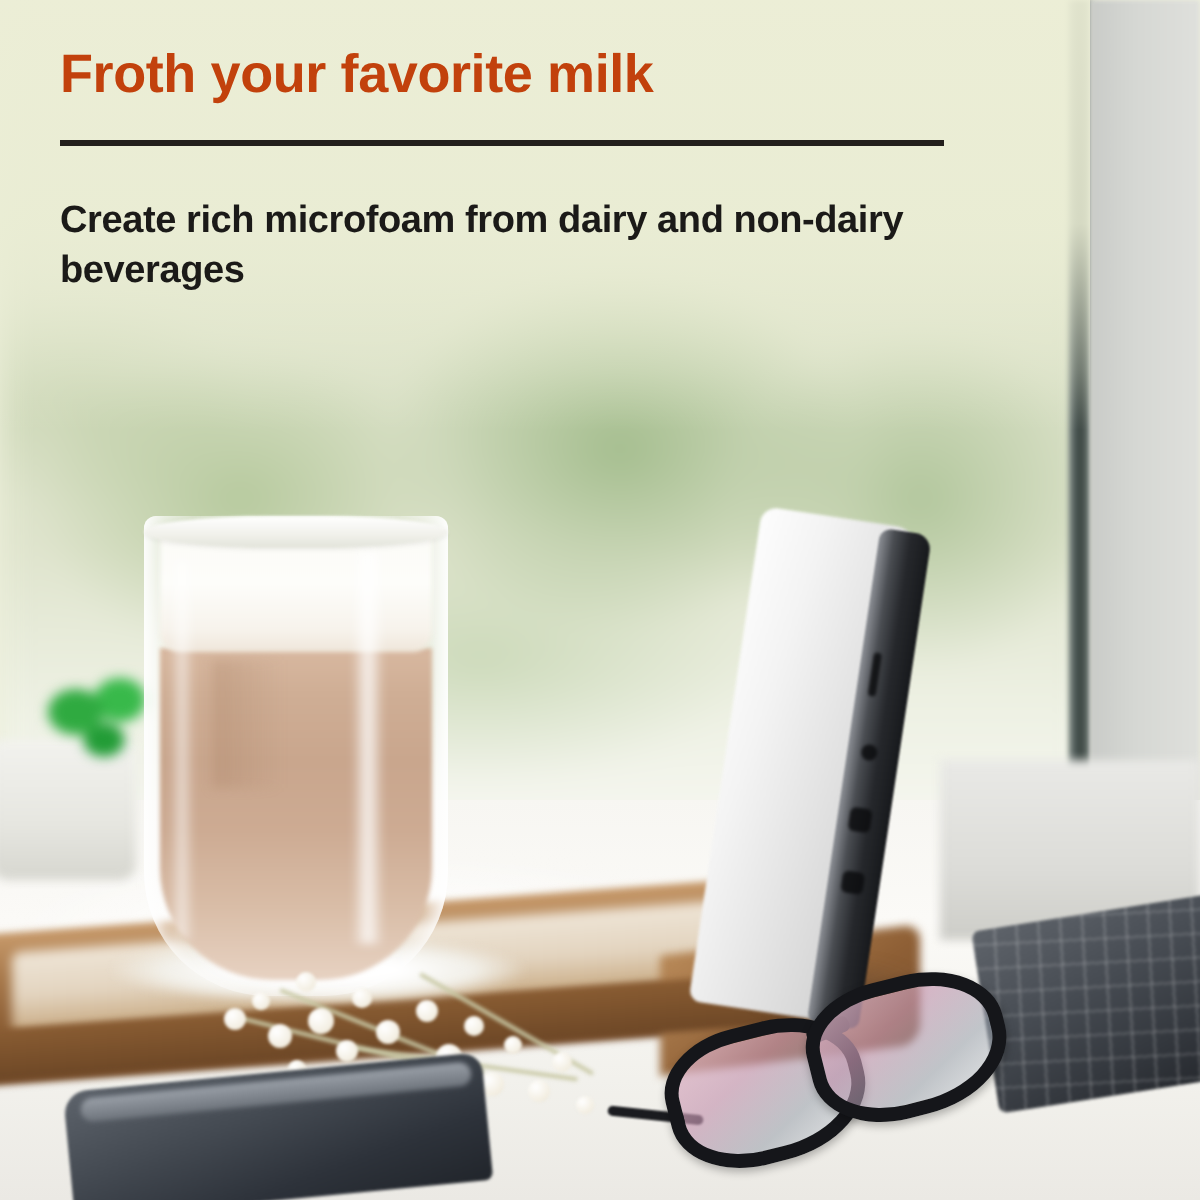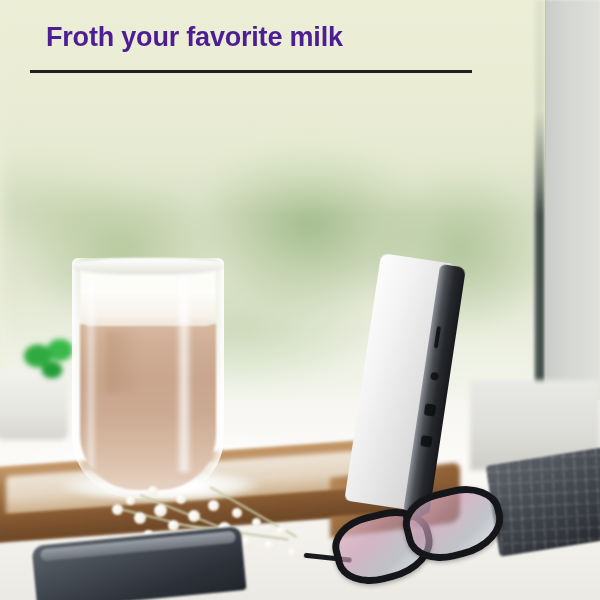--- a/index.html
+++ b/index.html
@@ -238,21 +238,21 @@
   .temple{
     position:absolute;left:-28px;top:62px;width:48px;height:5px;
     background:#1a1b1f;transform:rotate(10deg);border-radius:3px;filter:blur(.5px);
   }
 
   
   .text-layer{position:absolute;left:0;top:0;width:600px;height:175px;}
   .headline{
     position:absolute;left:30px;top:22px;
     font-size:27px;font-weight:bold;letter-spacing:-.2px;
-    color:#4c1d95;white-space:nowrap;margin-left:16px;
+    color:#c2410c;white-space:nowrap;
   }
   .rule{
     position:absolute;left:30px;top:70px;width:442px;height:3px;
     background:#231f1c;
   }
   .subhead{
     position:absolute;left:30px;top:98px;width:470px;
     font-size:19px;font-weight:bold;line-height:1.34;
     color:#1b1a18;letter-spacing:-.2px;
   }
@@ -345,15 +345,16 @@
       <div class="bridge"></div>
       <div class="lens lens-r"></div>
     </div>
 
     <div class="bg-wash"></div>
   </div>
 
   <div class="text-layer">
     <div class="headline">Froth your favorite milk</div>
     <div class="rule"></div>
+    <div class="subhead">Create rich microfoam from dairy and non-dairy beverages</div>
   </div>
 
 </div>
 
 </body></html>

